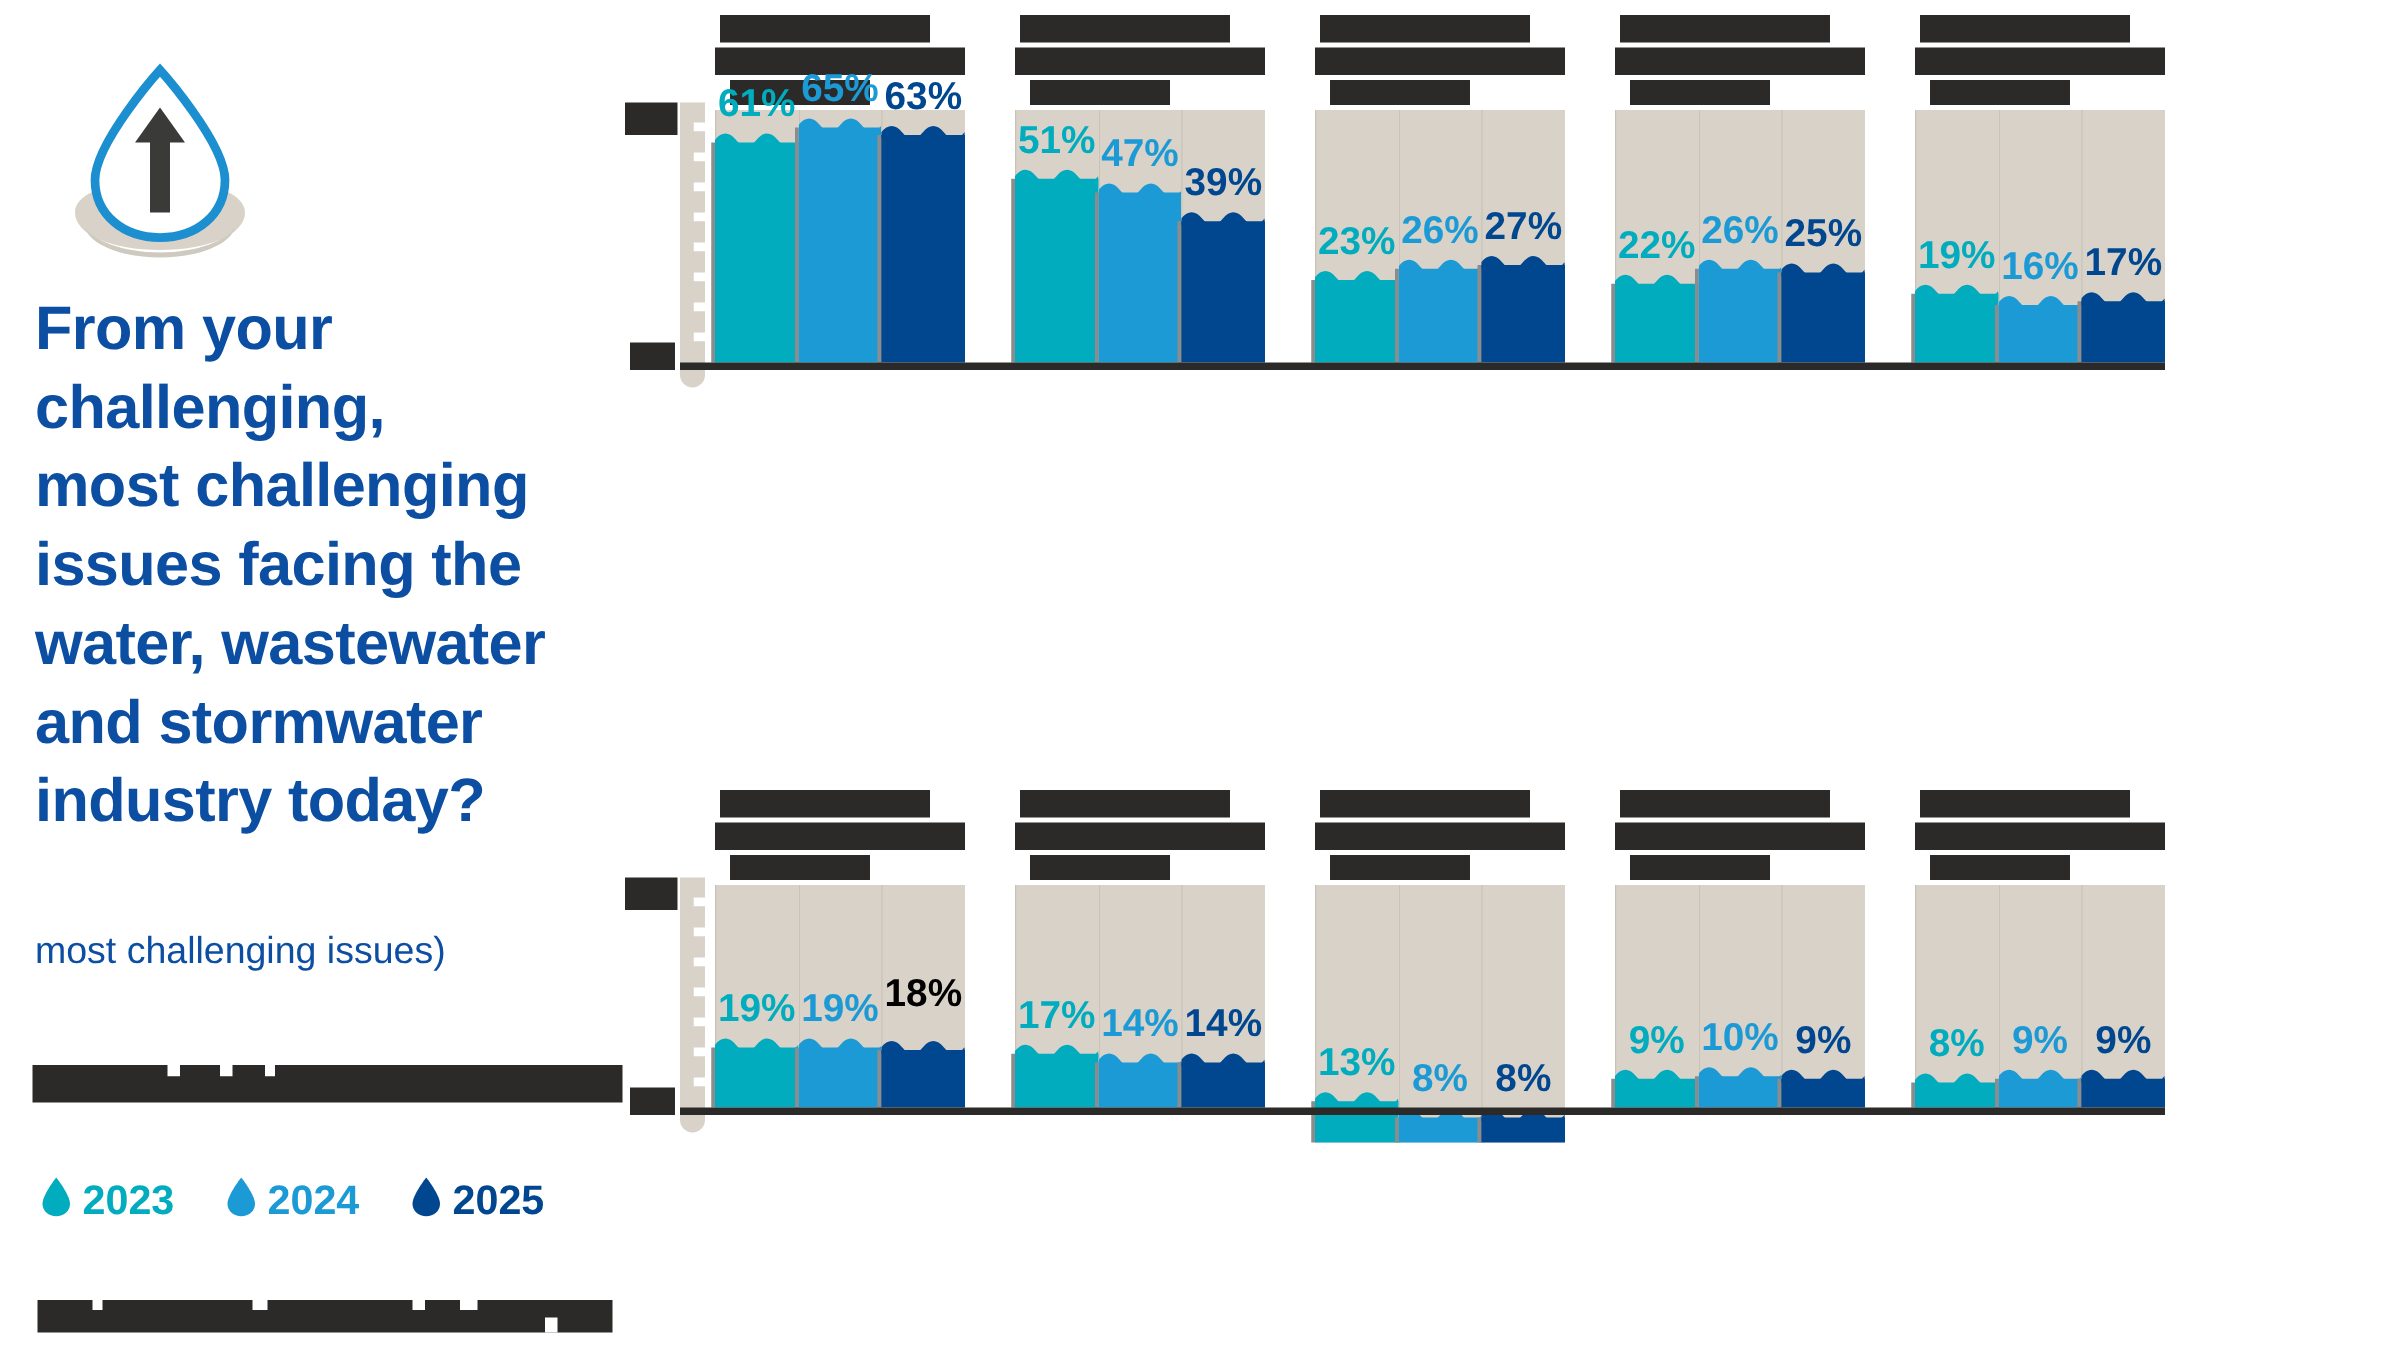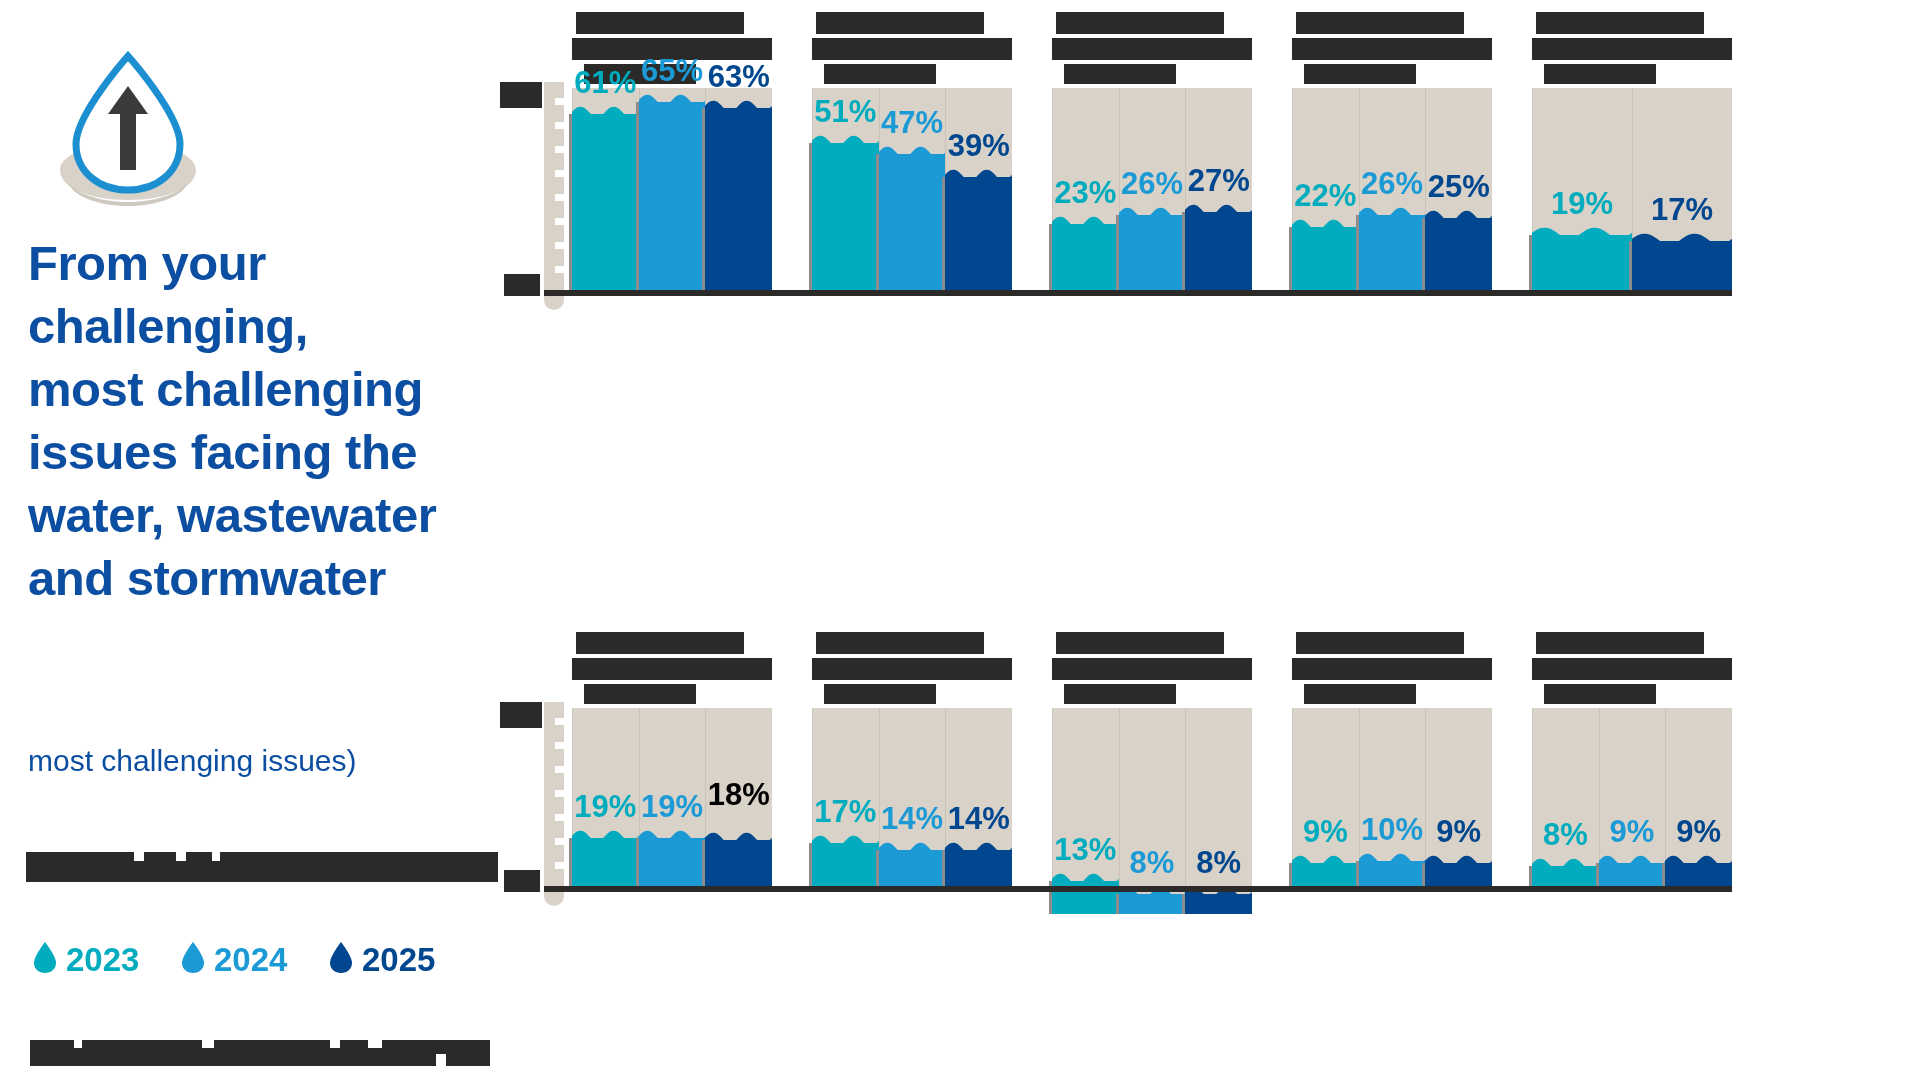--- a/index.html
+++ b/index.html
@@ -105,20 +105,21 @@
       </svg>
     </div>
 
     <div id="title-block">
       <div class="title-line">From your</div>
       <div class="title-line">challenging,</div>
       <div class="title-line">most challenging</div>
       <div class="title-line">issues facing the</div>
       <div class="title-line">water, wastewater</div>
       <div class="title-line">and stormwater</div>
+      <div class="title-line">industry today?</div>
     </div>
 
     <div id="subtitle-block">
       <div class="subtitle-line">most challenging issues)</div>
     </div>
 
     <div id="redact-source" class="redaction">
       <span class="notch" style="left:108px;width:10px;"></span>
       <span class="notch" style="left:150px;width:10px;"></span>
       <span class="notch" style="left:186px;width:8px;"></span>
@@ -346,20 +347,30 @@
               <div class="bar-shadow" style="height: 54.8286px;"></div>
               <div class="bar-fill" style="height: 54.8286px; background: rgb(0, 172, 189);">
                 <svg class="wave" viewBox="0 0 100 14" preserveAspectRatio="none">
                   <path d="M0 8 C 8 0, 17 0, 25 8 C 33 16, 42 16, 50 8 C 58 0, 67 0, 75 8 C 83 16, 92 16, 100 8 L100 14 L0 14 Z" fill="#00ACBD"></path>
                 </svg>
               </div>
               <div class="bar-label" style="color: rgb(0, 172, 189); bottom: 70.8286px;">19%</div>
             </div>
             <div class="bar-slot">
               <div class="bar-bg"></div>
+              <div class="bar-shadow" style="height: 46.1714px;"></div>
+              <div class="bar-fill" style="height: 46.1714px; background: rgb(28, 154, 214);">
+                <svg class="wave" viewBox="0 0 100 14" preserveAspectRatio="none">
+                  <path d="M0 8 C 8 0, 17 0, 25 8 C 33 16, 42 16, 50 8 C 58 0, 67 0, 75 8 C 83 16, 92 16, 100 8 L100 14 L0 14 Z" fill="#1C9AD6"></path>
+                </svg>
+              </div>
+              <div class="bar-label" style="color: rgb(28, 154, 214); bottom: 62.1714px;">16%</div>
+            </div>
+            <div class="bar-slot">
+              <div class="bar-bg"></div>
               <div class="bar-shadow" style="height: 49.0571px;"></div>
               <div class="bar-fill" style="height: 49.0571px; background: rgb(0, 71, 143);">
                 <svg class="wave" viewBox="0 0 100 14" preserveAspectRatio="none">
                   <path d="M0 8 C 8 0, 17 0, 25 8 C 33 16, 42 16, 50 8 C 58 0, 67 0, 75 8 C 83 16, 92 16, 100 8 L100 14 L0 14 Z" fill="#00478F"></path>
                 </svg>
               </div>
               <div class="bar-label" style="color: rgb(0, 71, 143); bottom: 65.0571px;">17%</div>
             </div>
           </div>
         </div>

